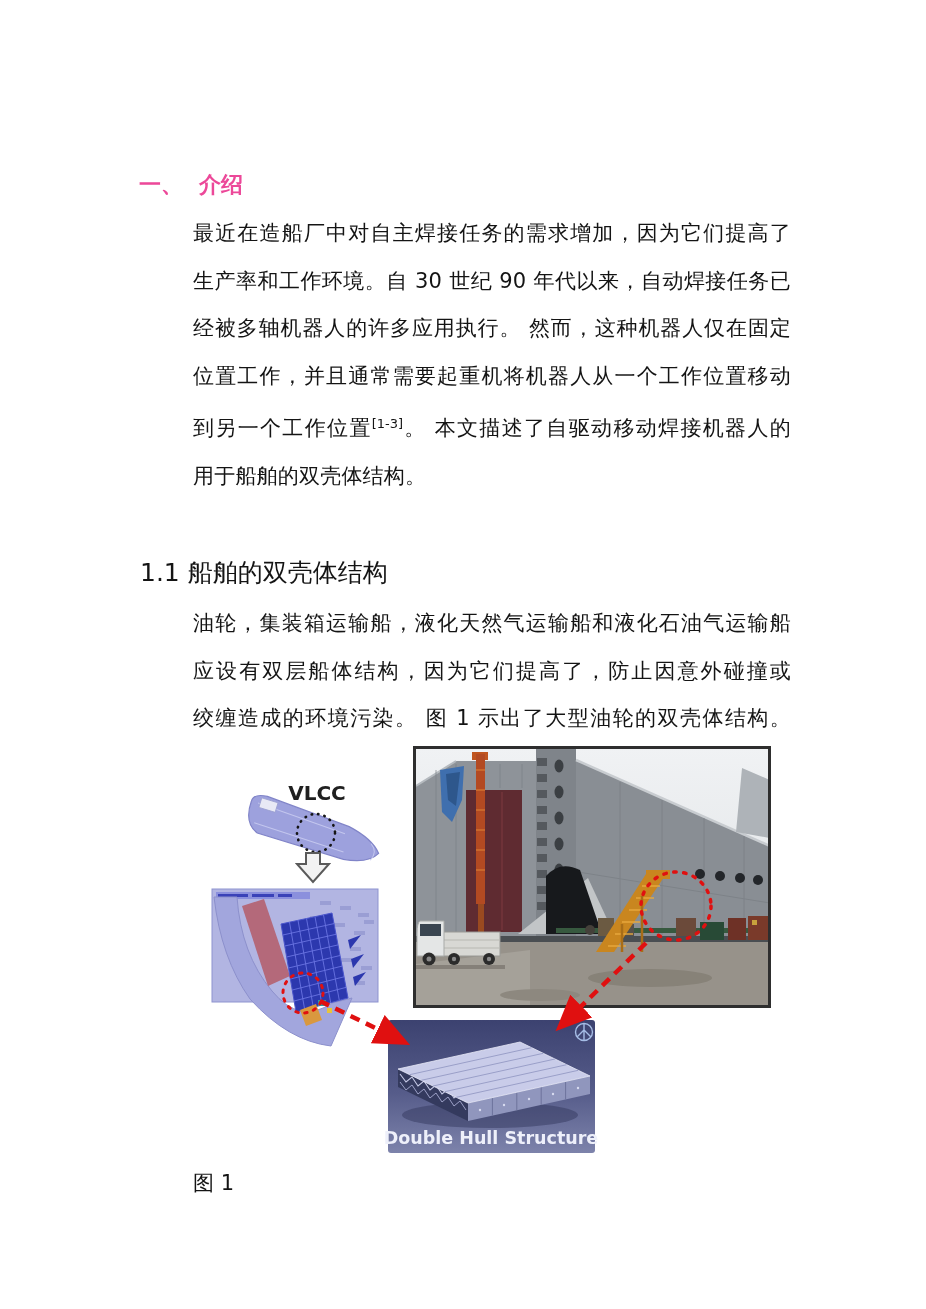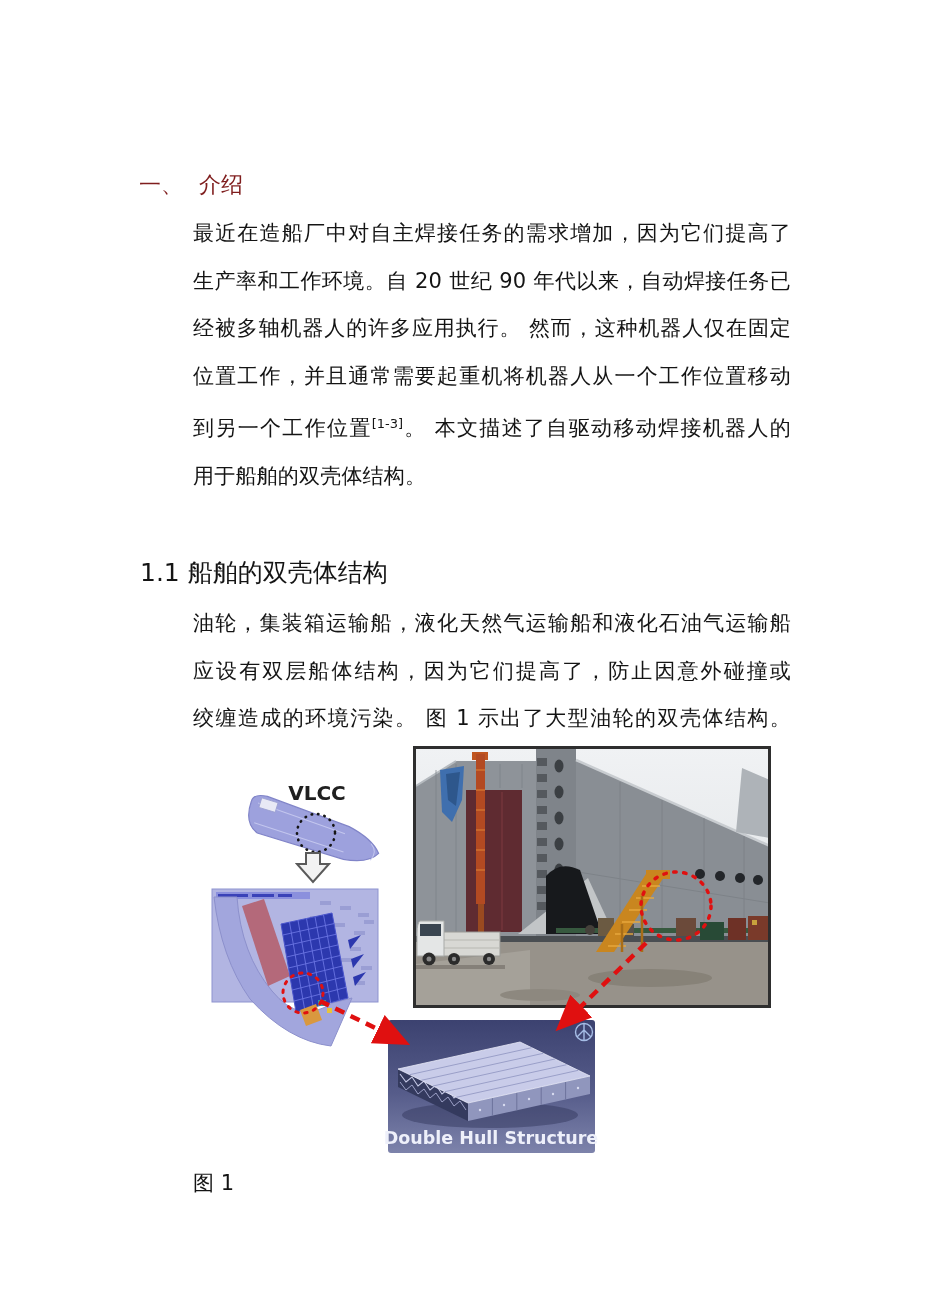--- a/index.html
+++ b/index.html
@@ -3,21 +3,21 @@
 <meta charset="utf-8">
 <style>
   html,body { margin:0; padding:0; background:#ffffff; }
   .page {
     position:relative; width:926px; height:1309px; background:#ffffff;
     font-family:"DejaVu Sans","Liberation Sans",sans-serif; color:#161616;
     overflow:hidden;
   }
   .h1 {
     position:absolute; left:139px; top:170px;
-    font-size:22px; font-weight:normal; color:#7f1d1d; white-space:nowrap;
+    font-size:22px; font-weight:bold; color:#ec4899; white-space:nowrap;
   }
   .h1 .hnum { display:inline-block; margin-right:16px; }
   .para { position:absolute; left:193px; width:598px; font-size:21px;
     line-height:47.6px; color:#141414; letter-spacing:0.2px; }
   .p1 { top:210px; } .p2 { top:600px; }
   .ln { white-space:nowrap; }
   .ln.j { white-space:normal; text-align:justify; text-align-last:justify; }
   .sup { font-size:13px; vertical-align:7px; letter-spacing:0; }
   .subhead {
     position:absolute; left:140px; top:549px; font-size:25px;
@@ -33,21 +33,21 @@
 <body>
 
 <div class="page">
 
   <div class="h1">
     <span class="hnum">一、</span><span>介绍</span>
   </div>
 
   <div class="para p1">
     <div class="ln j">最近在造船厂中对自主焊接任务的需求增加，因为它们提高了</div>
-    <div class="ln j">生产率和工作环境。自 20 世纪 90 年代以来，自动焊接任务已</div>
+    <div class="ln j">生产率和工作环境。自 30 世纪 90 年代以来，自动焊接任务已</div>
     <div class="ln j">经被多轴机器人的许多应用执行。 然而，这种机器人仅在固定</div>
     <div class="ln j">位置工作，并且通常需要起重机将机器人从一个工作位置移动</div>
     <div class="ln j"><span>到另一个工作位置</span><span class="sup">[1-3]</span><span>。 本文描述了自驱动移动焊接机器人的</span></div>
     <div class="ln">用于船舶的双壳体结构。</div>
   </div>
 
   <div class="subhead">1.1 船舶的双壳体结构</div>
 
   <div class="para p2">
     <div class="ln j">油轮，集装箱运输船，液化天然气运输船和液化石油气运输船</div>

